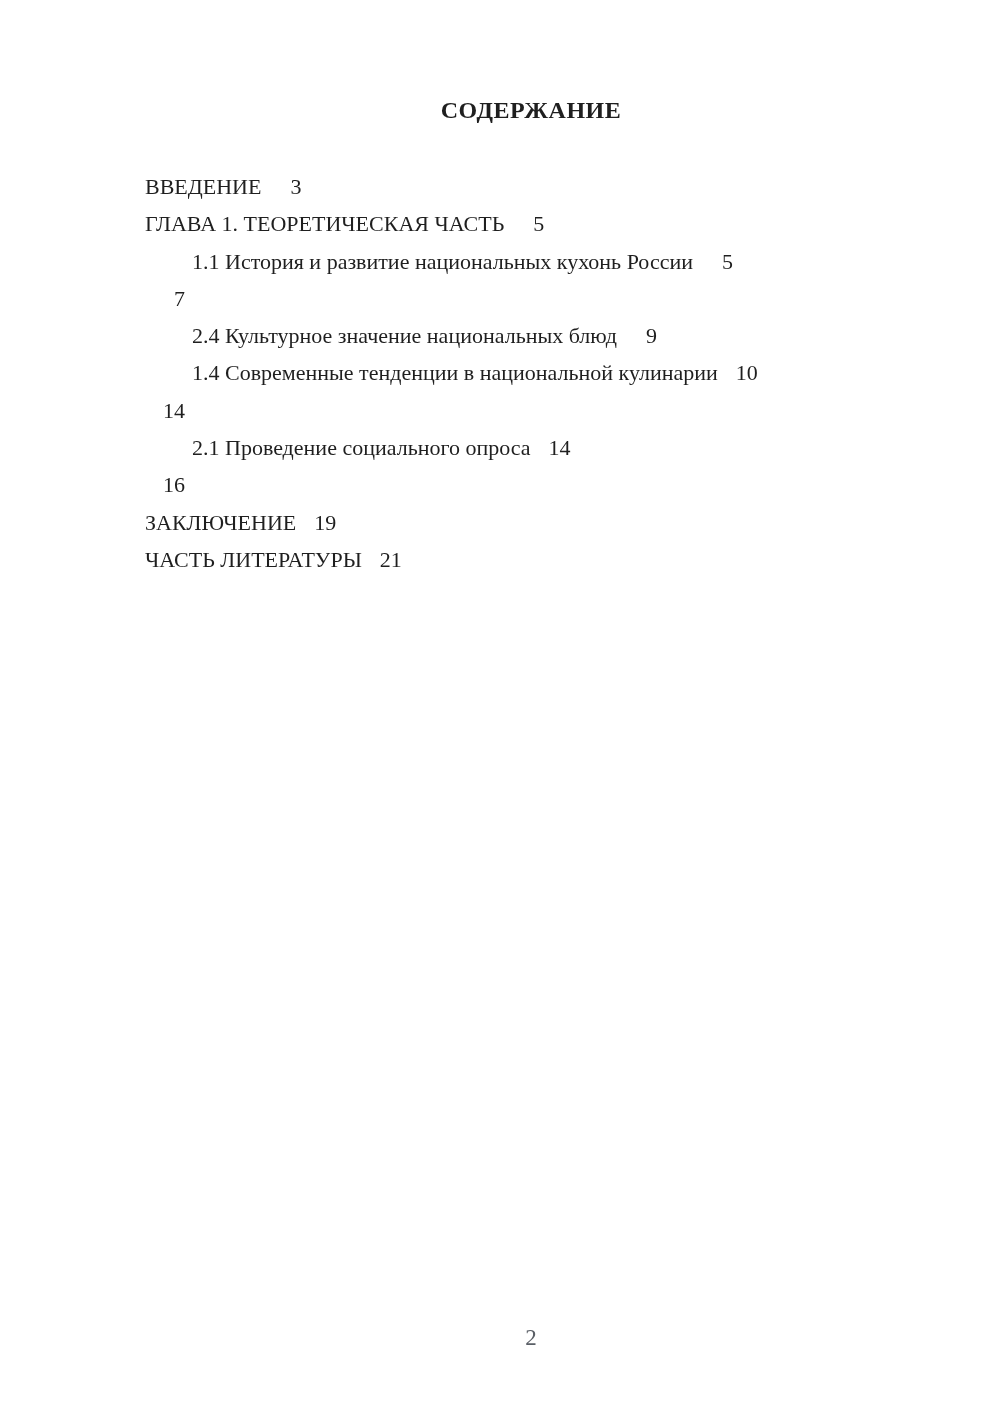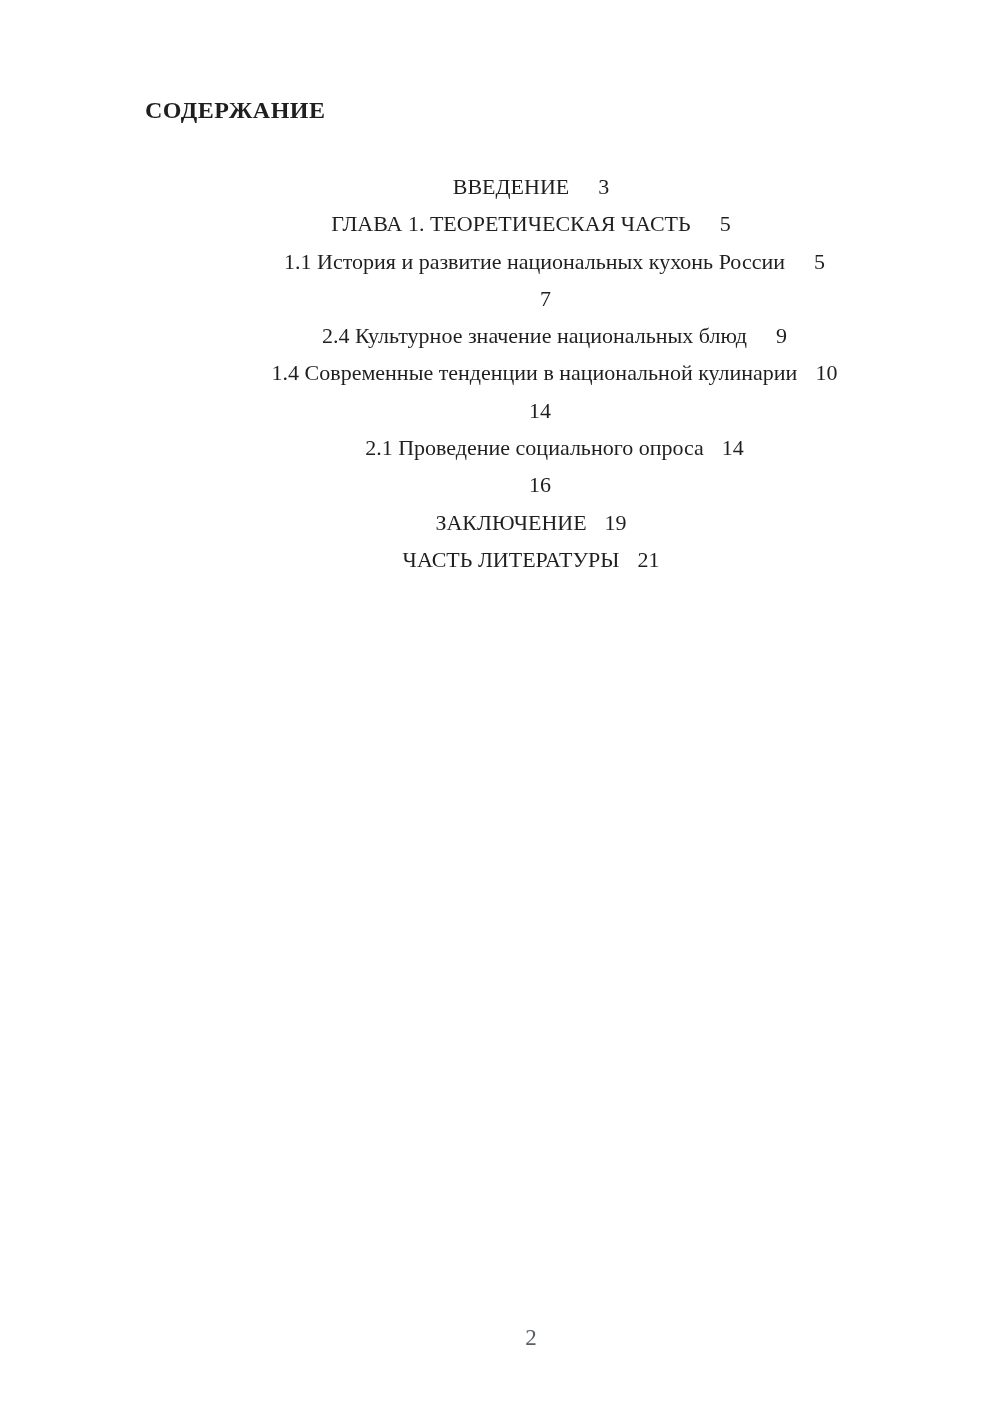--- a/index.html
+++ b/index.html
@@ -19,31 +19,31 @@
     position: absolute;
     left: 145px;
     top: 0;
     width: 772px;
     height: 1414px;
   }
   .doc-title {
     margin-top: 92px;
     height: 37px;
     line-height: 37px;
-    text-align: left;
+    text-align: center;
     font-weight: bold;
     font-size: 24px;
     letter-spacing: 0.5px;
   }
   .toc {
     margin-top: 39px;
   }
   .toc-row {
     display: flex;
-    justify-content: center;
+    justify-content: flex-start;
     align-items: baseline;
     height: 37.3px;
     line-height: 37.3px;
     font-size: 22px;
   }
   .toc-row .toc-label {
     white-space: nowrap;
   }
   .toc-row.sub .toc-label {
     padding-left: 47px;

